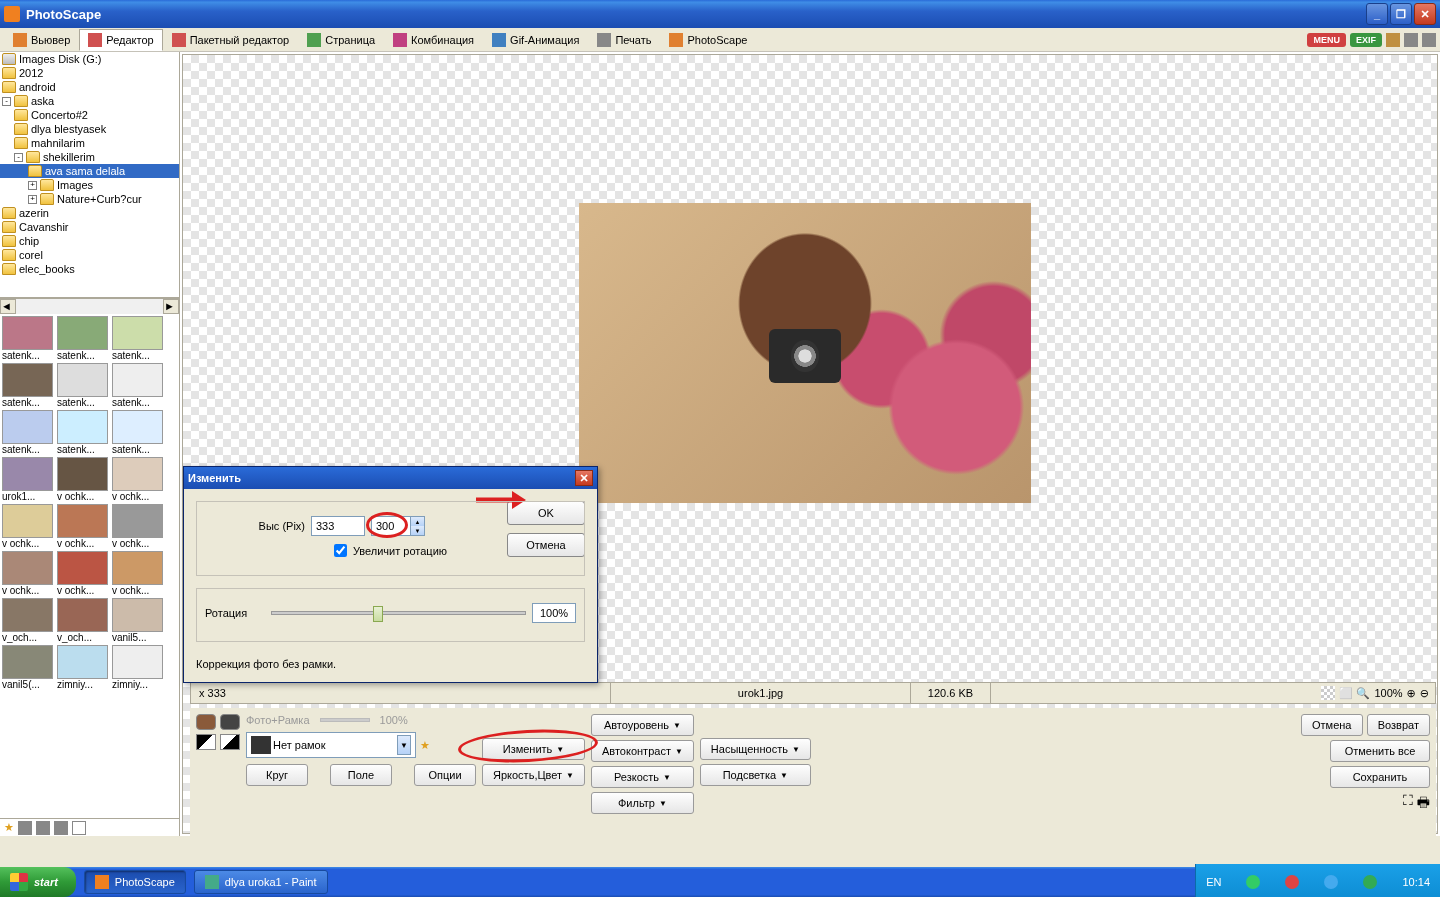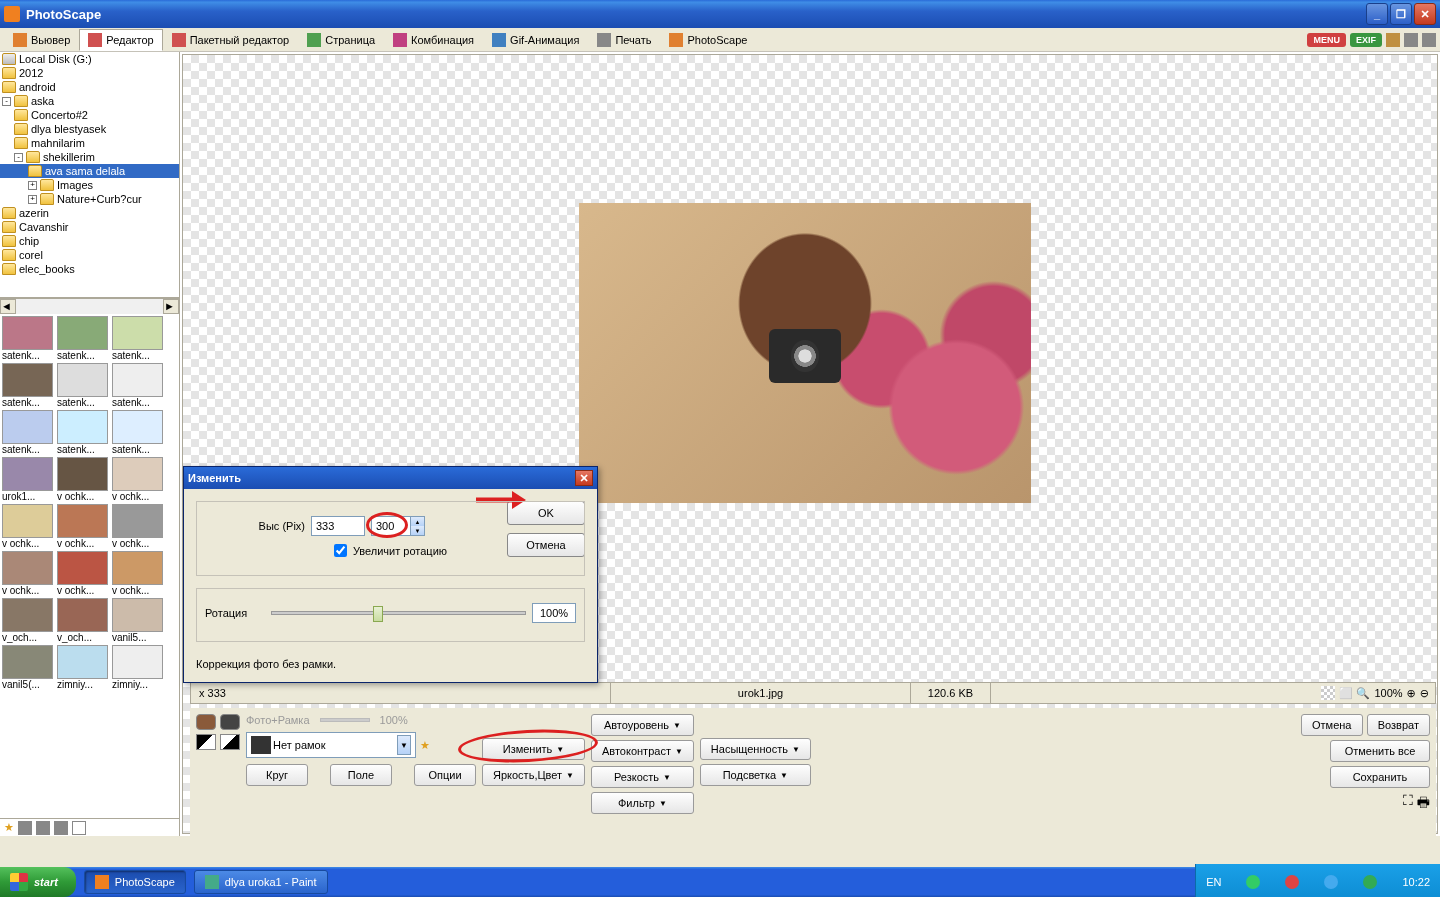--- a/index.html
+++ b/index.html
@@ -155,21 +155,21 @@
     <span class="small-ico" style="background:#888"></span>
   </div>
 </div>
 
 <div class="main">
 
   <div class="left-panel">
     <div class="folder-tree" id="tree">
         <div class="tree-item indent0">
           <span class="folder-ico" style="background: linear-gradient(rgb(238, 238, 238), rgb(187, 187, 187));"></span>
-          <span>Local Disk (G:)</span>
+          <span>Images Disk (G:)</span>
         </div>
         <div class="tree-item indent0">
           <span class="folder-ico"></span>
           <span>2012</span>
         </div>
         <div class="tree-item indent0">
           <span class="folder-ico"></span>
           <span>android</span>
         </div>
         <div class="tree-item indent0">
@@ -536,15 +536,15 @@
   <div class="task-item">
     <span class="small-ico" style="background:#4a8"></span>
     <span>dlya uroka1 - Paint</span>
   </div>
   <div class="tray">
     <span>EN</span>
     <span class="tray-ico" style="background:#3c6"></span>
     <span class="tray-ico" style="background:#d44"></span>
     <span class="tray-ico" style="background:#4ae"></span>
     <span class="tray-ico" style="background:#3a5"></span>
-    <span>10:22</span>
+    <span>10:14</span>
   </div>
 </div>
 
 </body></html>

